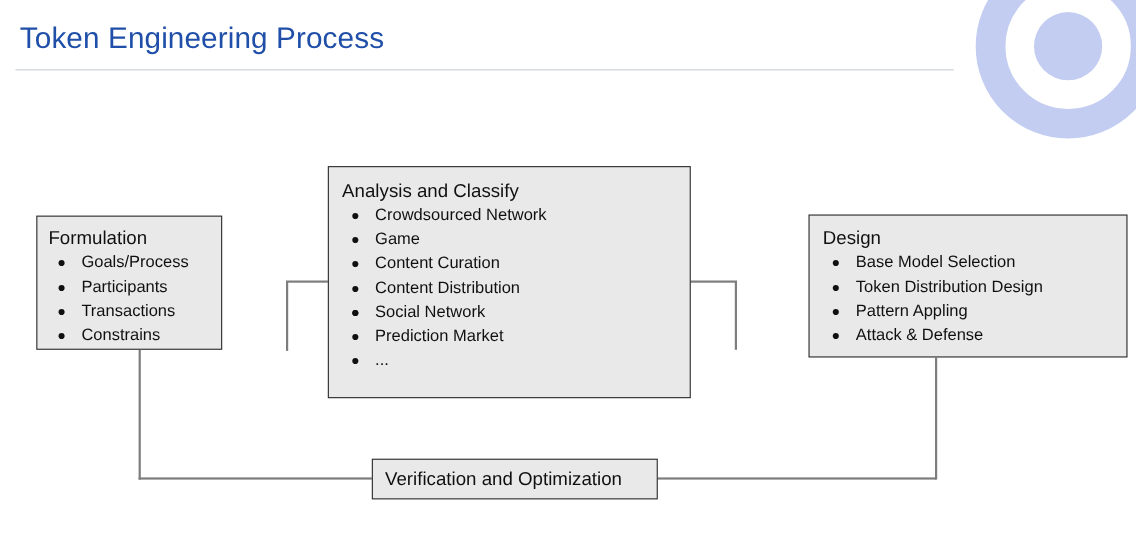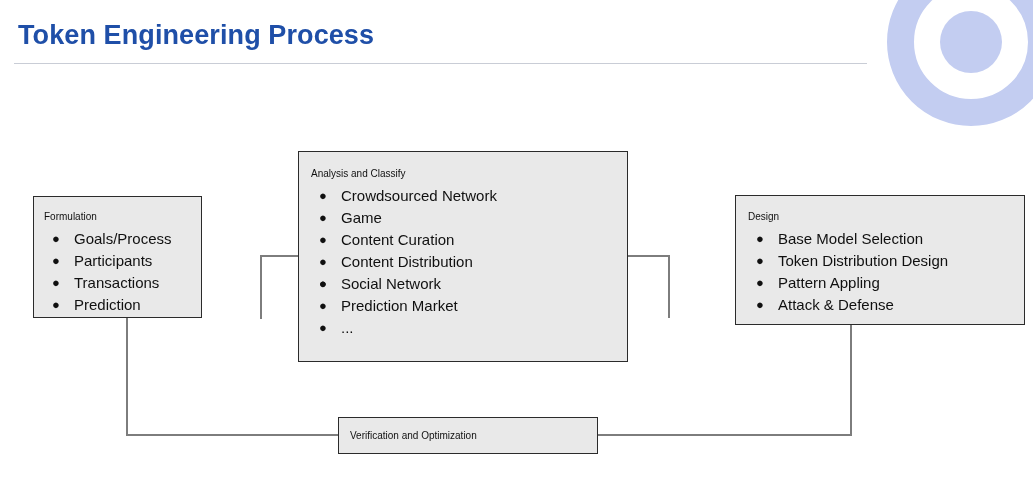--- a/index.html
+++ b/index.html
@@ -47,21 +47,21 @@
     border-radius: 50%;
     background: #c3cdf1;
   }
 
   
   .page-title {
     position: absolute;
     left: 18px;
     top: 20px;
     font-size: 27px;
-    font-weight: bold;
+    font-weight: normal;
     color: #1f4fa8;
     letter-spacing: .1px;
     white-space: nowrap;
   }
   .title-rule {
     position: absolute;
     left: 14px;
     top: 63px;
     width: 853px;
     height: 1px;
@@ -71,21 +71,21 @@
   
   .node {
     position: absolute;
     box-sizing: border-box;
     background: #e9e9e9;
     border: 1.5px solid #2b2b2b;
     color: #101010;
     z-index: 3;
   }
   .node-title {
-    font-size: 10px;
+    font-size: 17px;
     line-height: 19px;
     color: #101010;
     white-space: nowrap;
   }
   .node ul {
     margin: 2px 0 0 0;
     padding: 0 0 0 30px;
     list-style: none;
   }
   .node ul li {
@@ -187,21 +187,21 @@
 
   <div class="conn v" id="conn-design-verif-v"></div>
   <div class="conn h" id="conn-design-verif-h"></div>
 
   <div class="node" id="node-formulation">
     <div class="node-title">Formulation</div>
     <ul>
       <li><span class="bullet">●</span><span>Goals/Process</span></li>
       <li><span class="bullet">●</span><span>Participants</span></li>
       <li><span class="bullet">●</span><span>Transactions</span></li>
-      <li><span class="bullet">●</span><span>Prediction</span></li>
+      <li><span class="bullet">●</span><span>Constrains</span></li>
     </ul>
   </div>
 
   <div class="node" id="node-analysis">
     <div class="node-title">Analysis and Classify</div>
     <ul>
       <li><span class="bullet">●</span><span>Crowdsourced Network</span></li>
       <li><span class="bullet">●</span><span>Game</span></li>
       <li><span class="bullet">●</span><span>Content Curation</span></li>
       <li><span class="bullet">●</span><span>Content Distribution</span></li>

